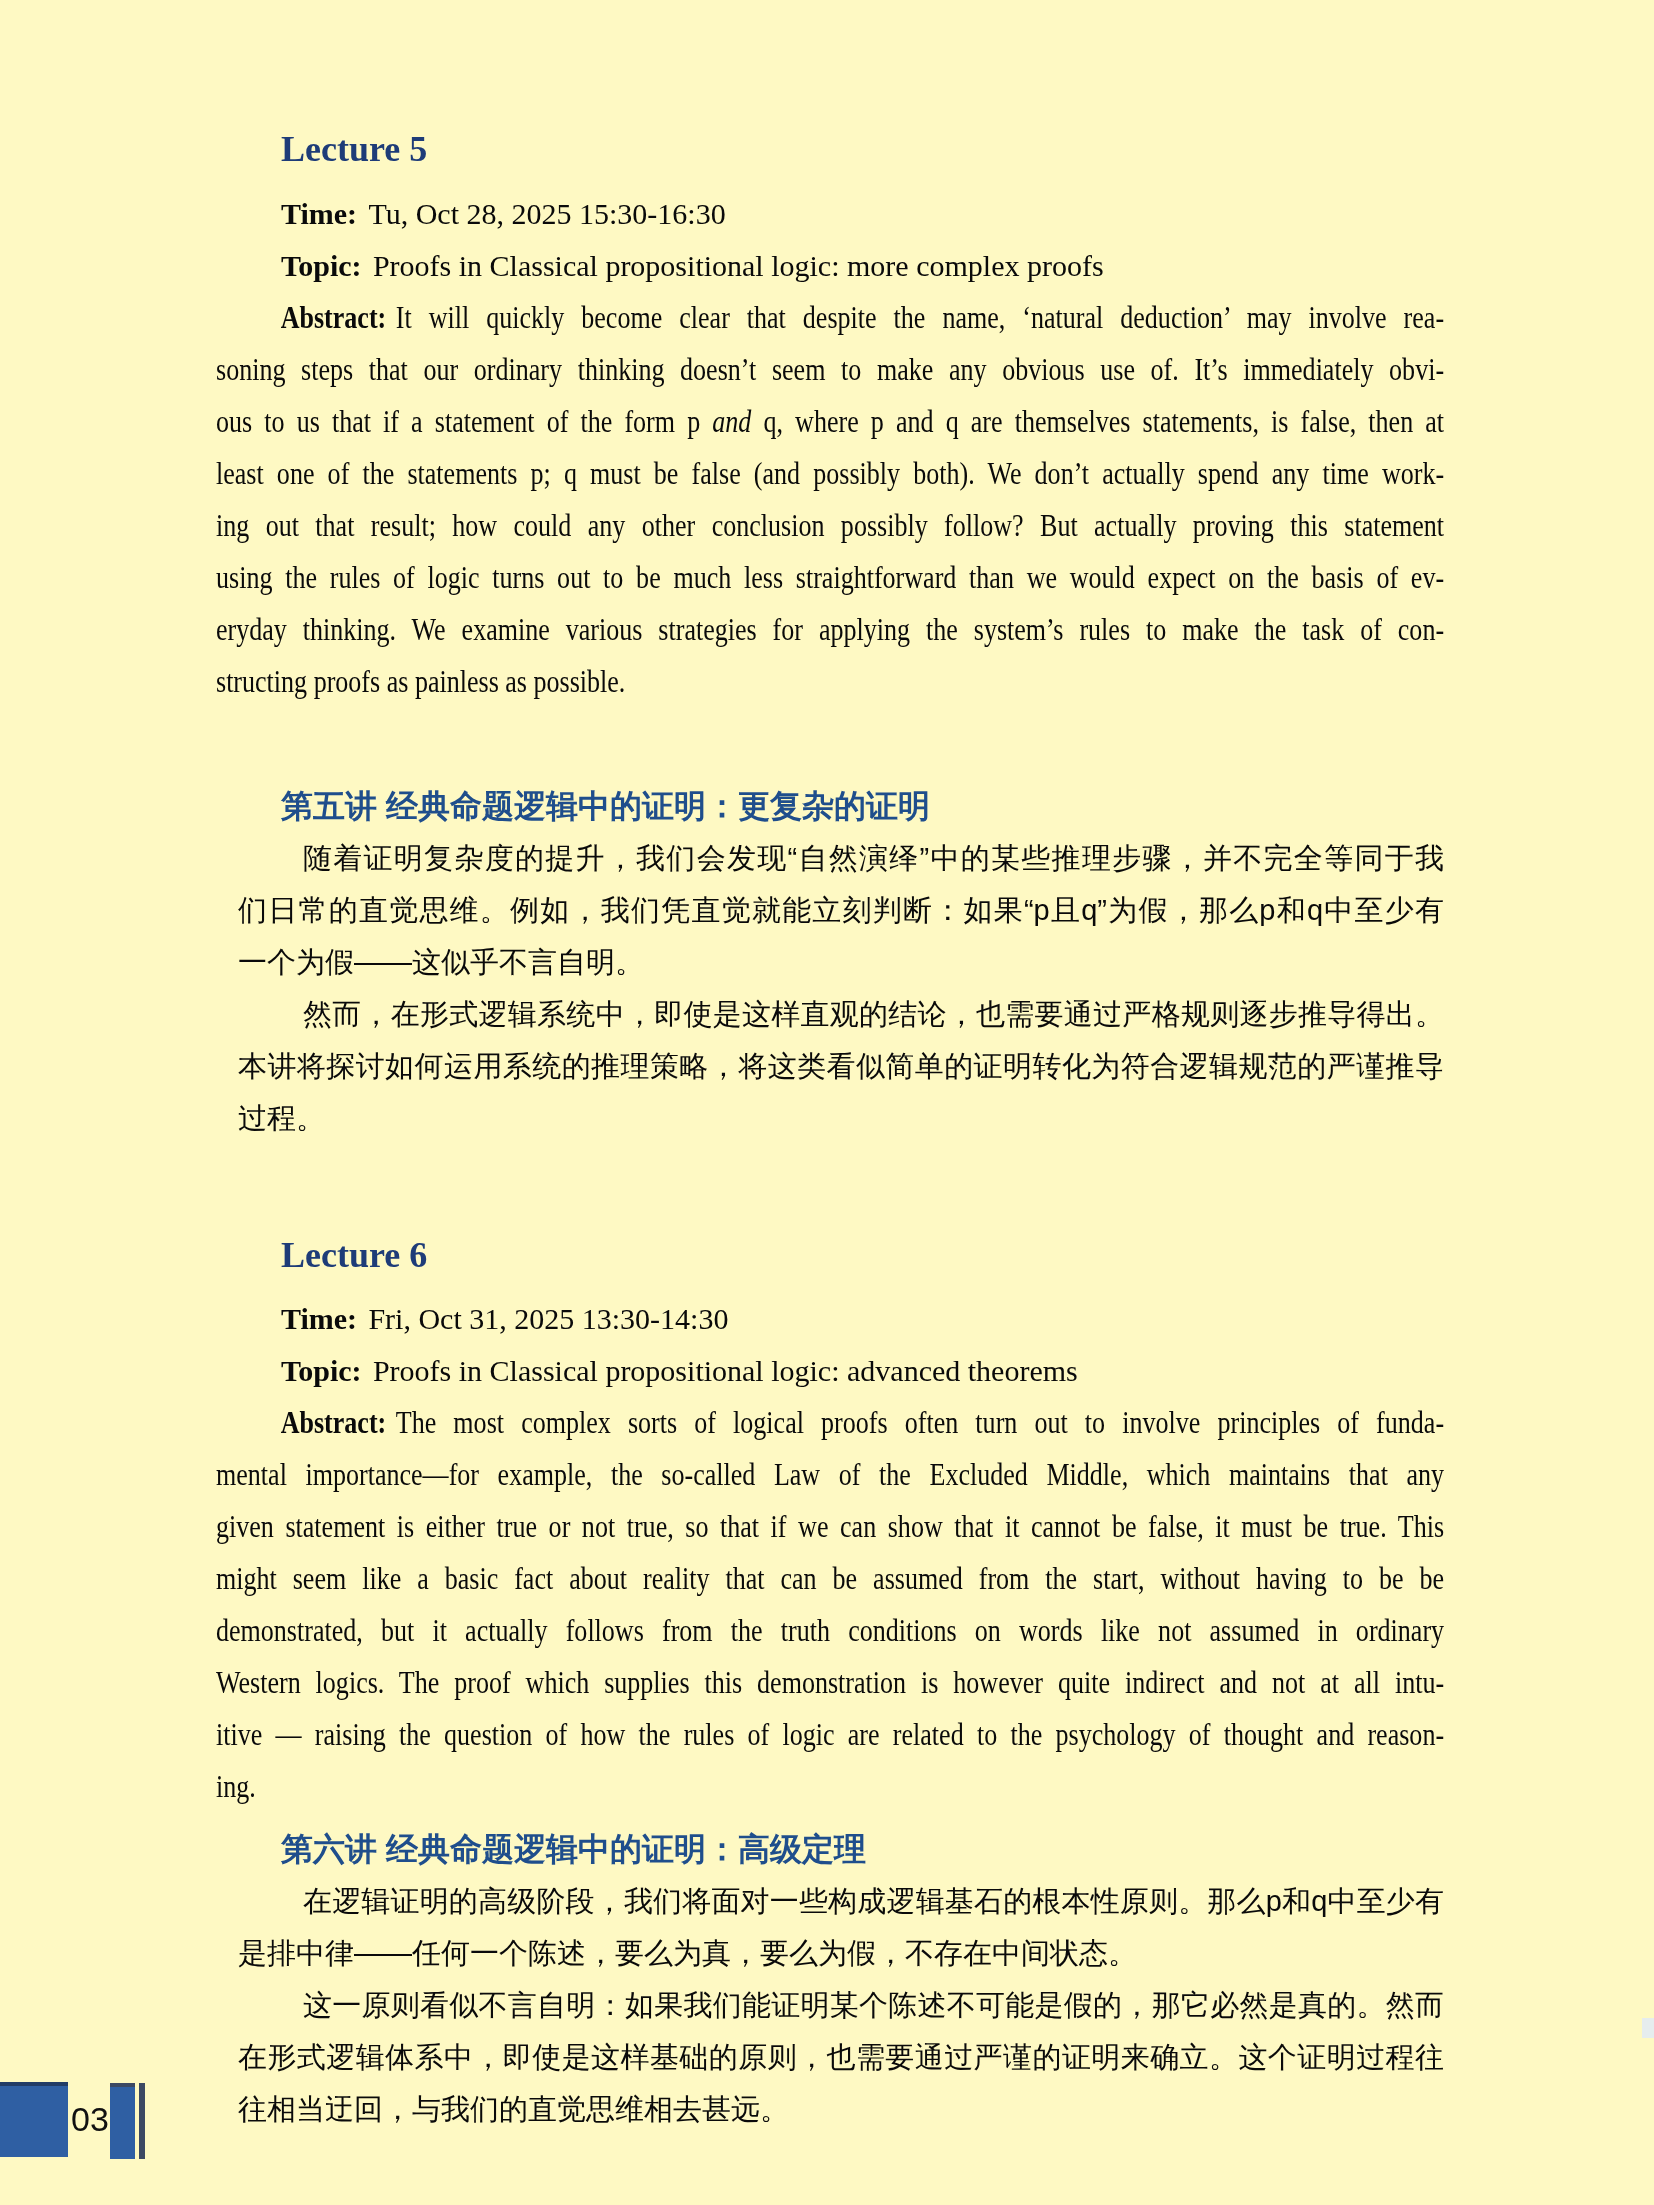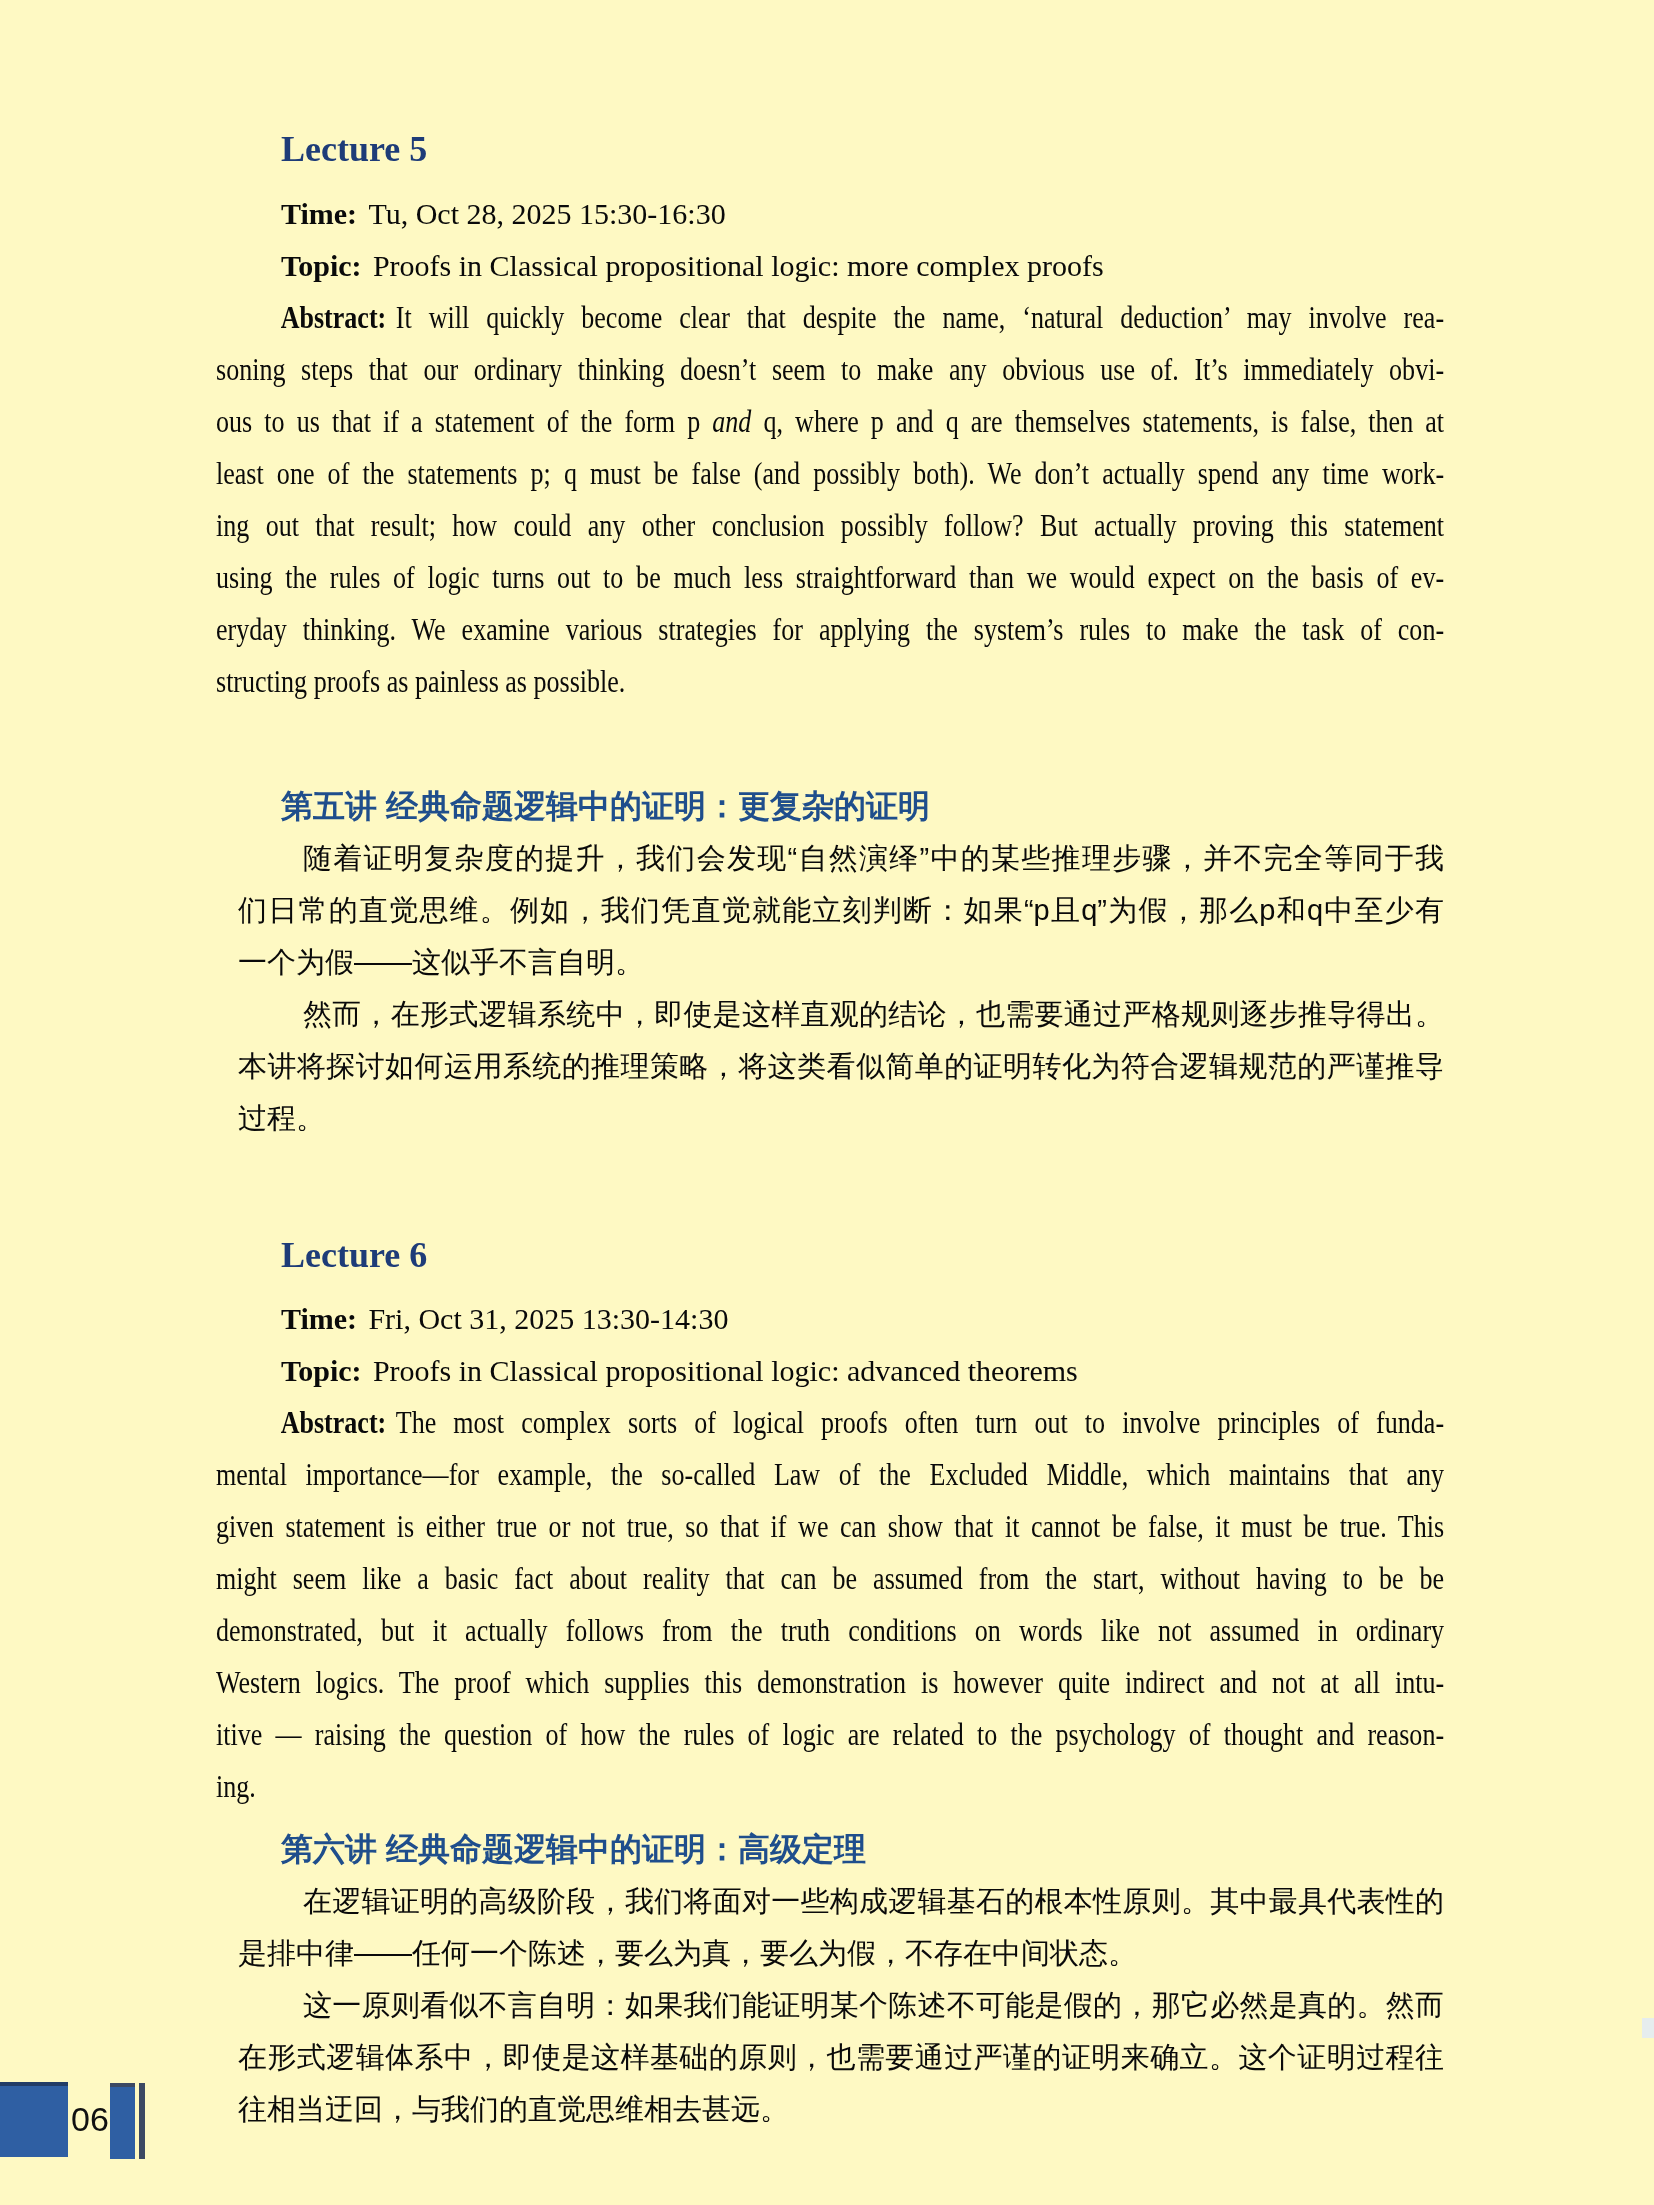--- a/index.html
+++ b/index.html
@@ -135,30 +135,30 @@
       <div class="ln">might seem like a basic fact about reality that can be assumed from the start, without having to be be</div>
       <div class="ln">demonstrated, but it actually follows from the truth conditions on words like not assumed in ordinary</div>
       <div class="ln">Western logics. The proof which supplies this demonstration is however quite indirect and not at all intu-</div>
       <div class="ln">itive — raising the question of how the rules of logic are related to the psychology of thought and reason-</div>
       <div class="ln last">ing.</div>
     </div>
 
     <p class="cn-h h6">第六讲 经典命题逻辑中的证明：高级定理</p>
 
     <div class="cn">
-      <div class="ln first">在逻辑证明的高级阶段，我们将面对一些构成逻辑基石的根本性原则。其中最具代表性的</div>
+      <div class="ln first">在逻辑证明的高级阶段，我们将面对一些构成逻辑基石的根本性原则。那么p和q中至少有</div>
       <div class="ln last">是排中律——任何一个陈述，要么为真，要么为假，不存在中间状态。</div>
     </div>
     <div class="cn">
       <div class="ln first">这一原则看似不言自明：如果我们能证明某个陈述不可能是假的，那它必然是真的。然而</div>
       <div class="ln">在形式逻辑体系中，即使是这样基础的原则，也需要通过严谨的证明来确立。这个证明过程往</div>
       <div class="ln last">往相当迂回，与我们的直觉思维相去甚远。</div>
     </div>
 
   </div>
 
   <div class="f-square"></div>
-  <div class="f-pagenum">06</div>
+  <div class="f-pagenum">03</div>
   <div class="f-bar"></div>
   <div class="f-line"></div>
   <div class="edge-mark"></div>
 </div>
 
 
 </body></html>

